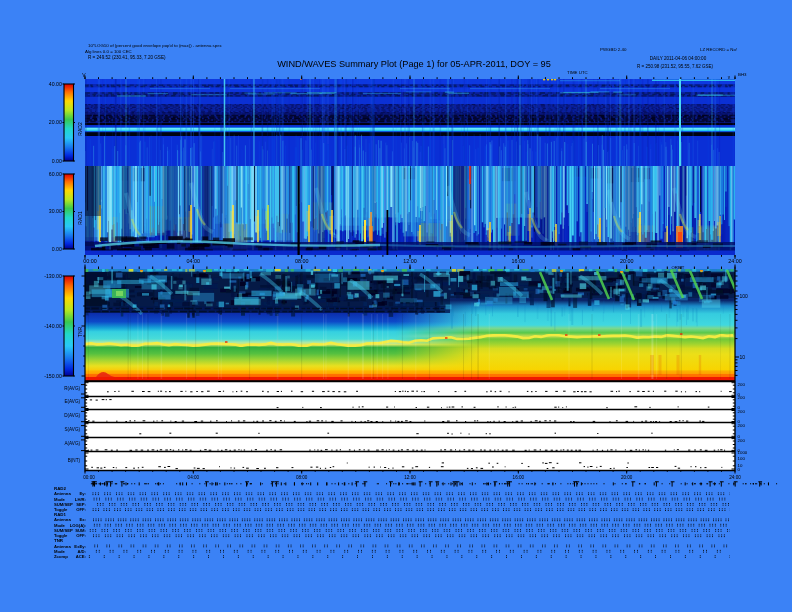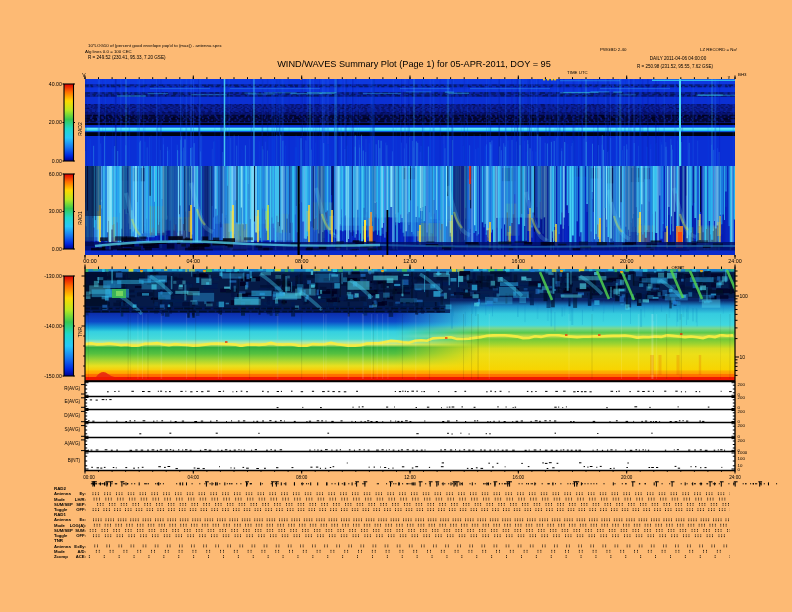--- a/index.html
+++ b/index.html
@@ -1,14 +1,14 @@
 <!DOCTYPE html>
 <html><head><meta charset="utf-8"><style>
 html,body{margin:0;padding:0;background:#fff;}
-#page{position:relative;width:792px;height:612px;background:#fdba74;overflow:hidden;}
+#page{position:relative;width:792px;height:612px;background:#3b82f6;overflow:hidden;}
 svg text{font-family:"Liberation Sans",sans-serif;}
 </style></head><body>
 <div id="page">
 <svg width="792" height="612" viewBox="0 0 792 612">
 <defs>
 <filter id="b04" x="-5%" y="-5%" width="110%" height="110%">
           <feGaussianBlur stdDeviation="0.45"></feGaussianBlur>
         </filter>
 <filter id="b07" x="-5%" y="-5%" width="110%" height="110%">
           <feGaussianBlur stdDeviation="0.7"></feGaussianBlur>

